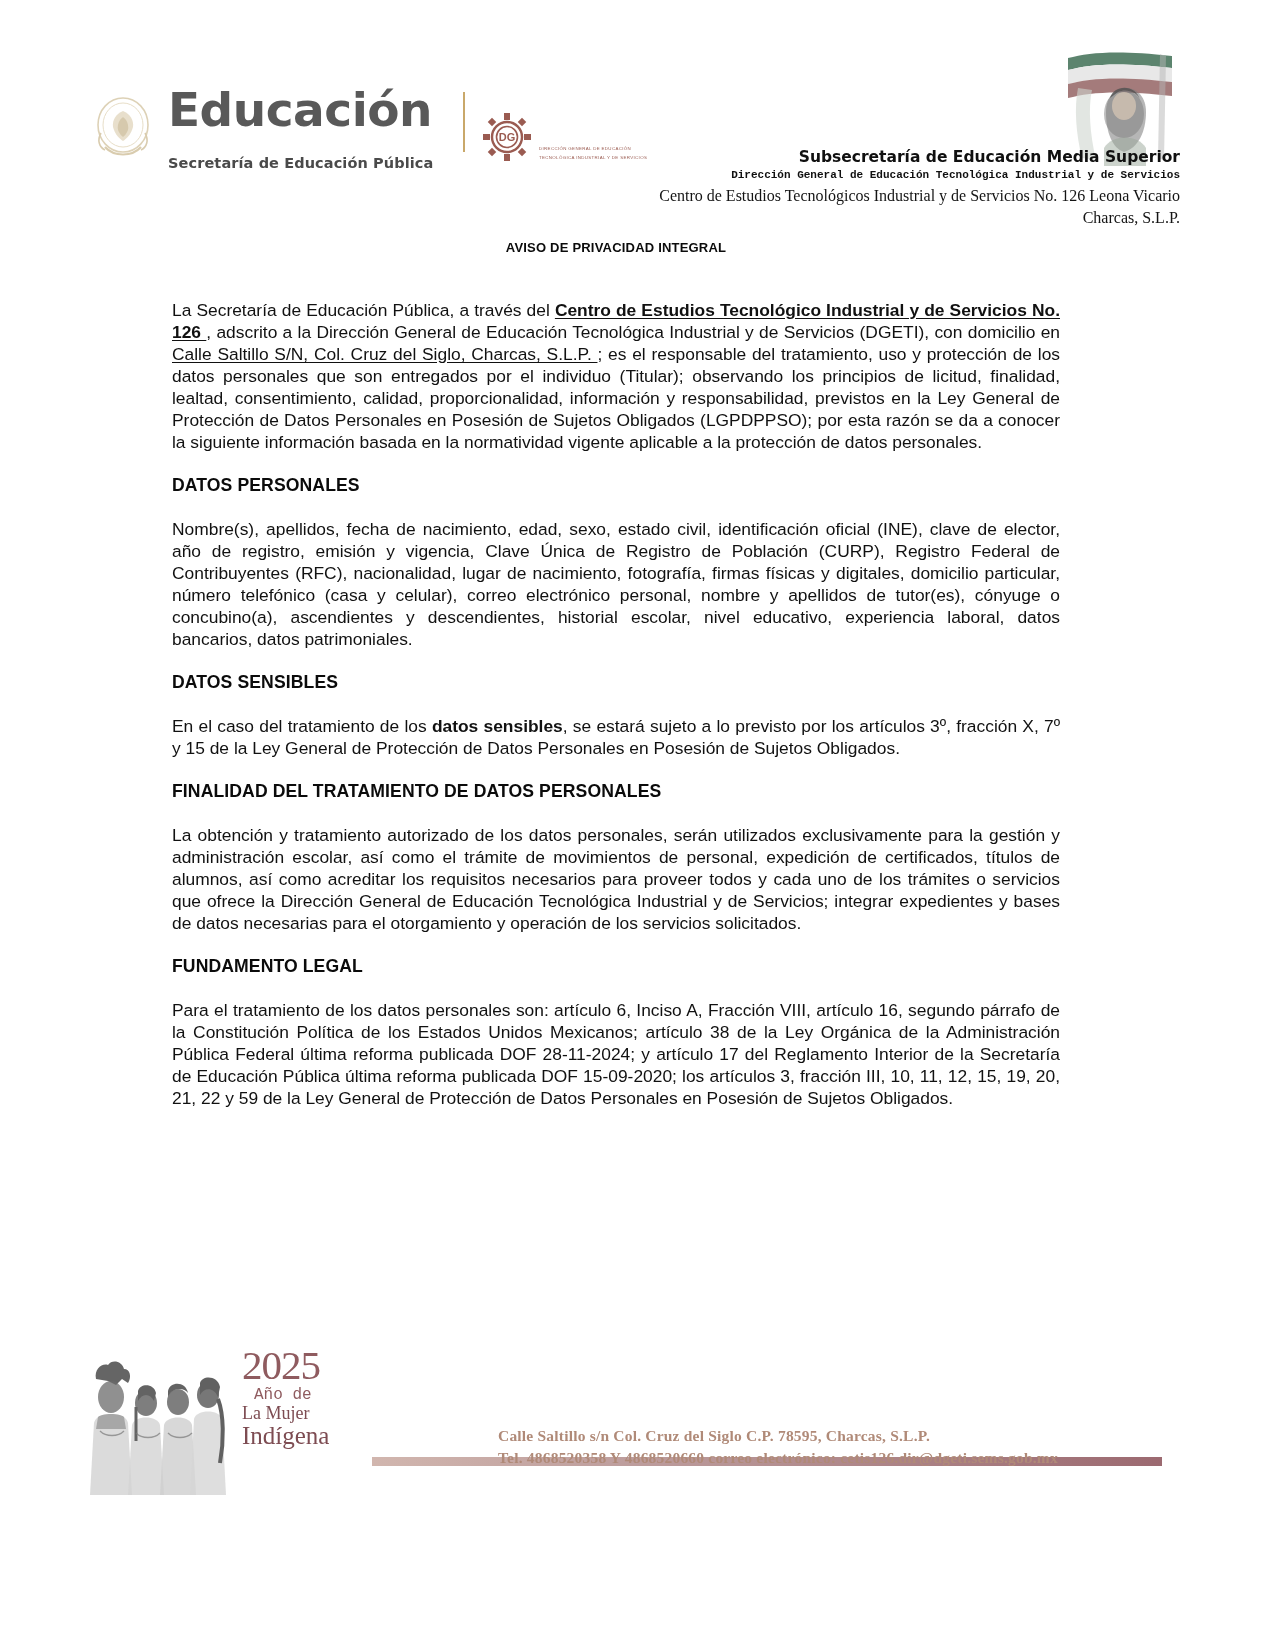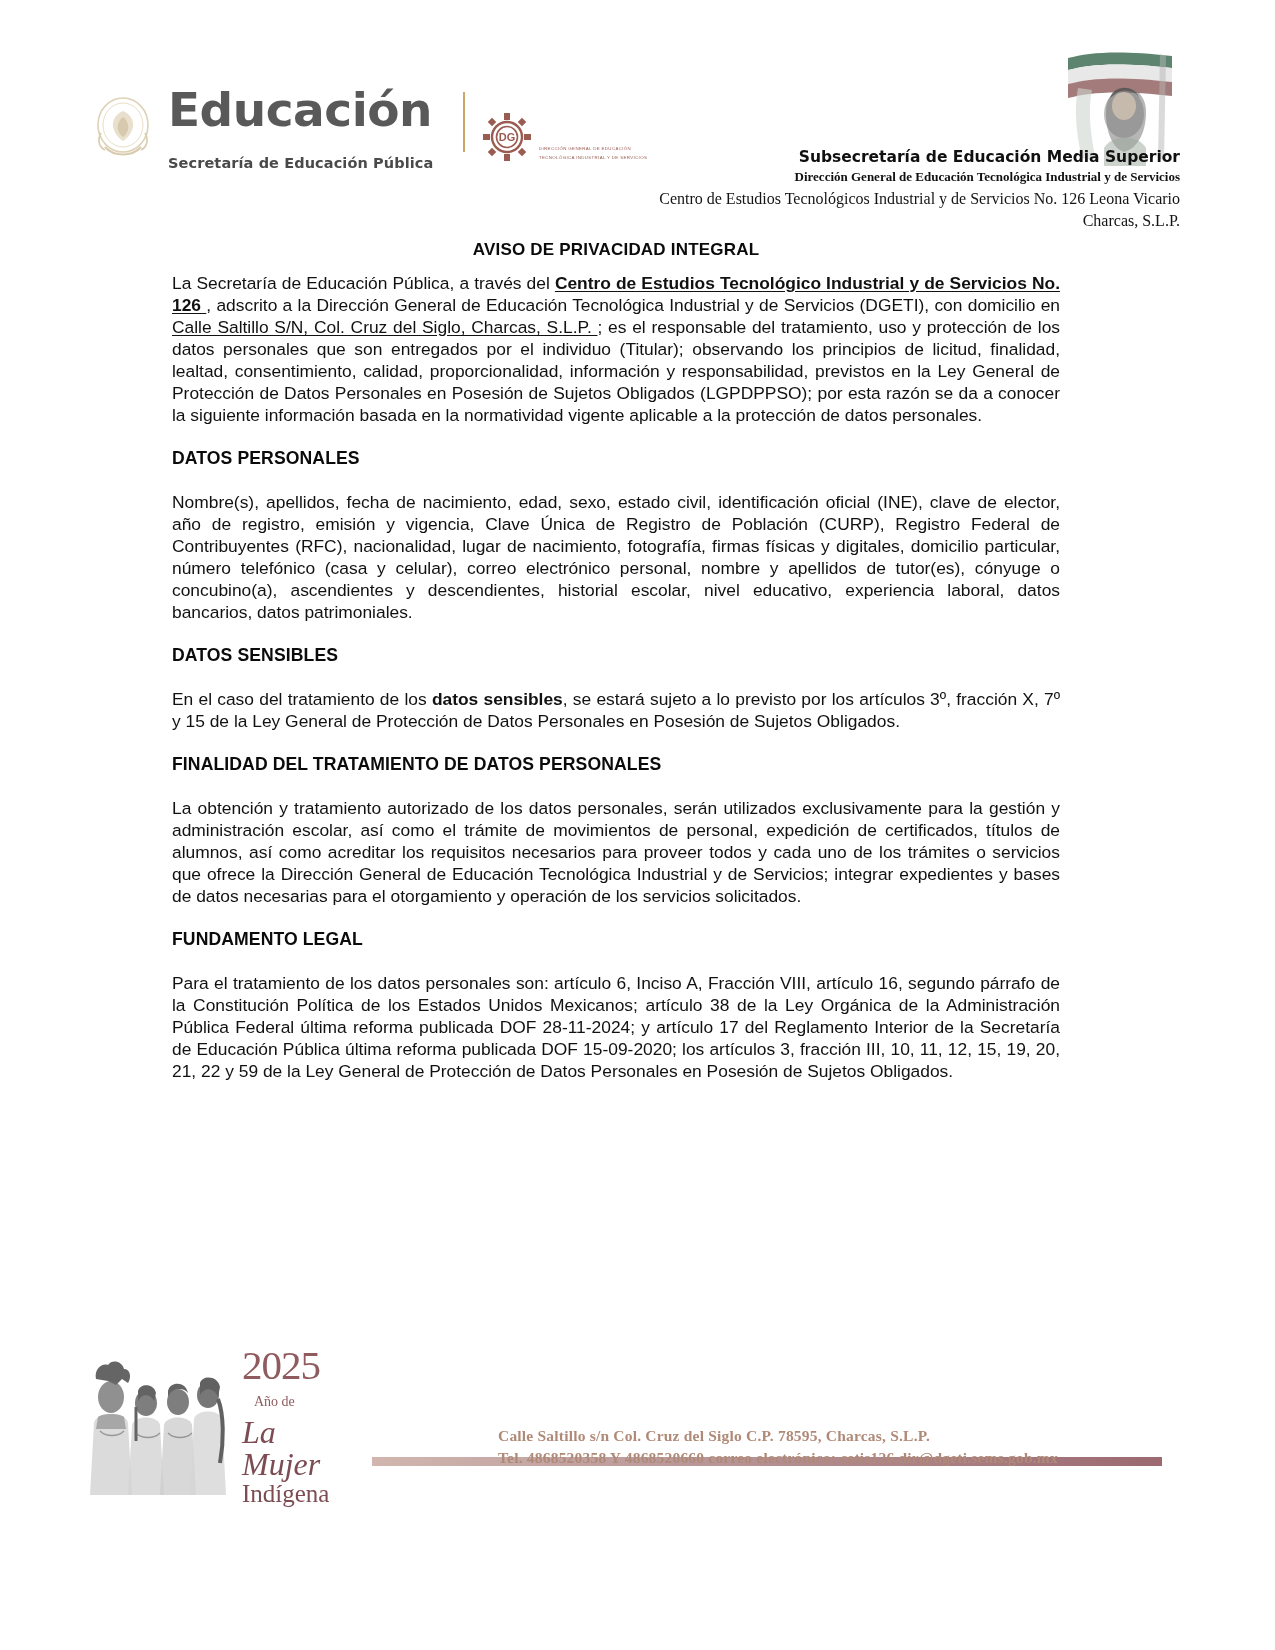--- a/index.html
+++ b/index.html
@@ -55,40 +55,40 @@
 
   .office{
     position:absolute;right:95px;top:148px;
     text-align:right;line-height:1.25;
   }
   .office .l1{
     font-family:"DejaVu Sans", sans-serif;
     font-weight:700;font-size:15.5px;color:#101010;
   }
   .office .l2{
-    font-family:Liberation Serif, serif;
-    font-weight:700;font-size:13px;color:#101010;margin-top:2px;
+    font-family:Liberation Mono, monospace;
+    font-weight:700;font-size:11px;color:#101010;margin-top:2px;
   }
   .office .l3{
     font-family:"Liberation Serif", serif;
     font-size:16px;color:#141414;margin-top:3px;
   }
   .office .l4{
     font-family:"Liberation Serif", serif;
     font-size:16px;color:#141414;margin-top:2px;
   }
 
   
   .content{
     position:absolute;left:172px;top:240px;width:888px;
   }
   .doc-title{
     text-align:center;
-    font-weight:700;font-size:17px;letter-spacing:.2px;
-    margin:0 0 12px 0;
+    font-weight:700;font-size:13px;letter-spacing:.2px;
+    margin:0 0 44px 0;
     color:#0b0b0b;
   }
   p.body-par{
     margin:0 0 22px 0;
     font-size:17.4px;
     line-height:1.265;
     text-align:justify;
     text-justify:inter-word;
     color:#111;
   }
@@ -119,26 +119,26 @@
   .mujer-art{width:160px;height:150px;position:relative;}
   .mujer-text{
     display:flex;flex-direction:column;align-items:flex-start;
     line-height:1;padding-bottom:4px;
   }
   .m-year{
     font-family:"Liberation Serif", serif;
     font-size:41px;color:#8f5b5f;letter-spacing:-1px;font-weight:400;
   }
   .m-ano{
-    font-family:Liberation Serif, serif;
-    font-size:14px;color:#8f5b5f;margin-top:9px;margin-left:12px;
+    font-family:Liberation Mono, monospace;
+    font-size:16px;color:#8f5b5f;margin-top:1px;margin-left:12px;
   }
   .m-l1{
     font-family:"Liberation Serif", serif;
-    font-size:32px;color:#7d4c52;margin-top:7px;font-style:italic;
+    font-size:18px;color:#7d4c52;margin-top:1px;
   }
   .m-l2{
     font-family:"Liberation Serif", serif;
     font-size:25px;color:#7d4c52;margin-top:1px;
   }
   .foot-contact{
     position:absolute;left:470px;top:1425px;
     font-family:"Liberation Serif", serif;
     color:#b08a78;
     font-size:15.5px;line-height:1.45;font-weight:700;

